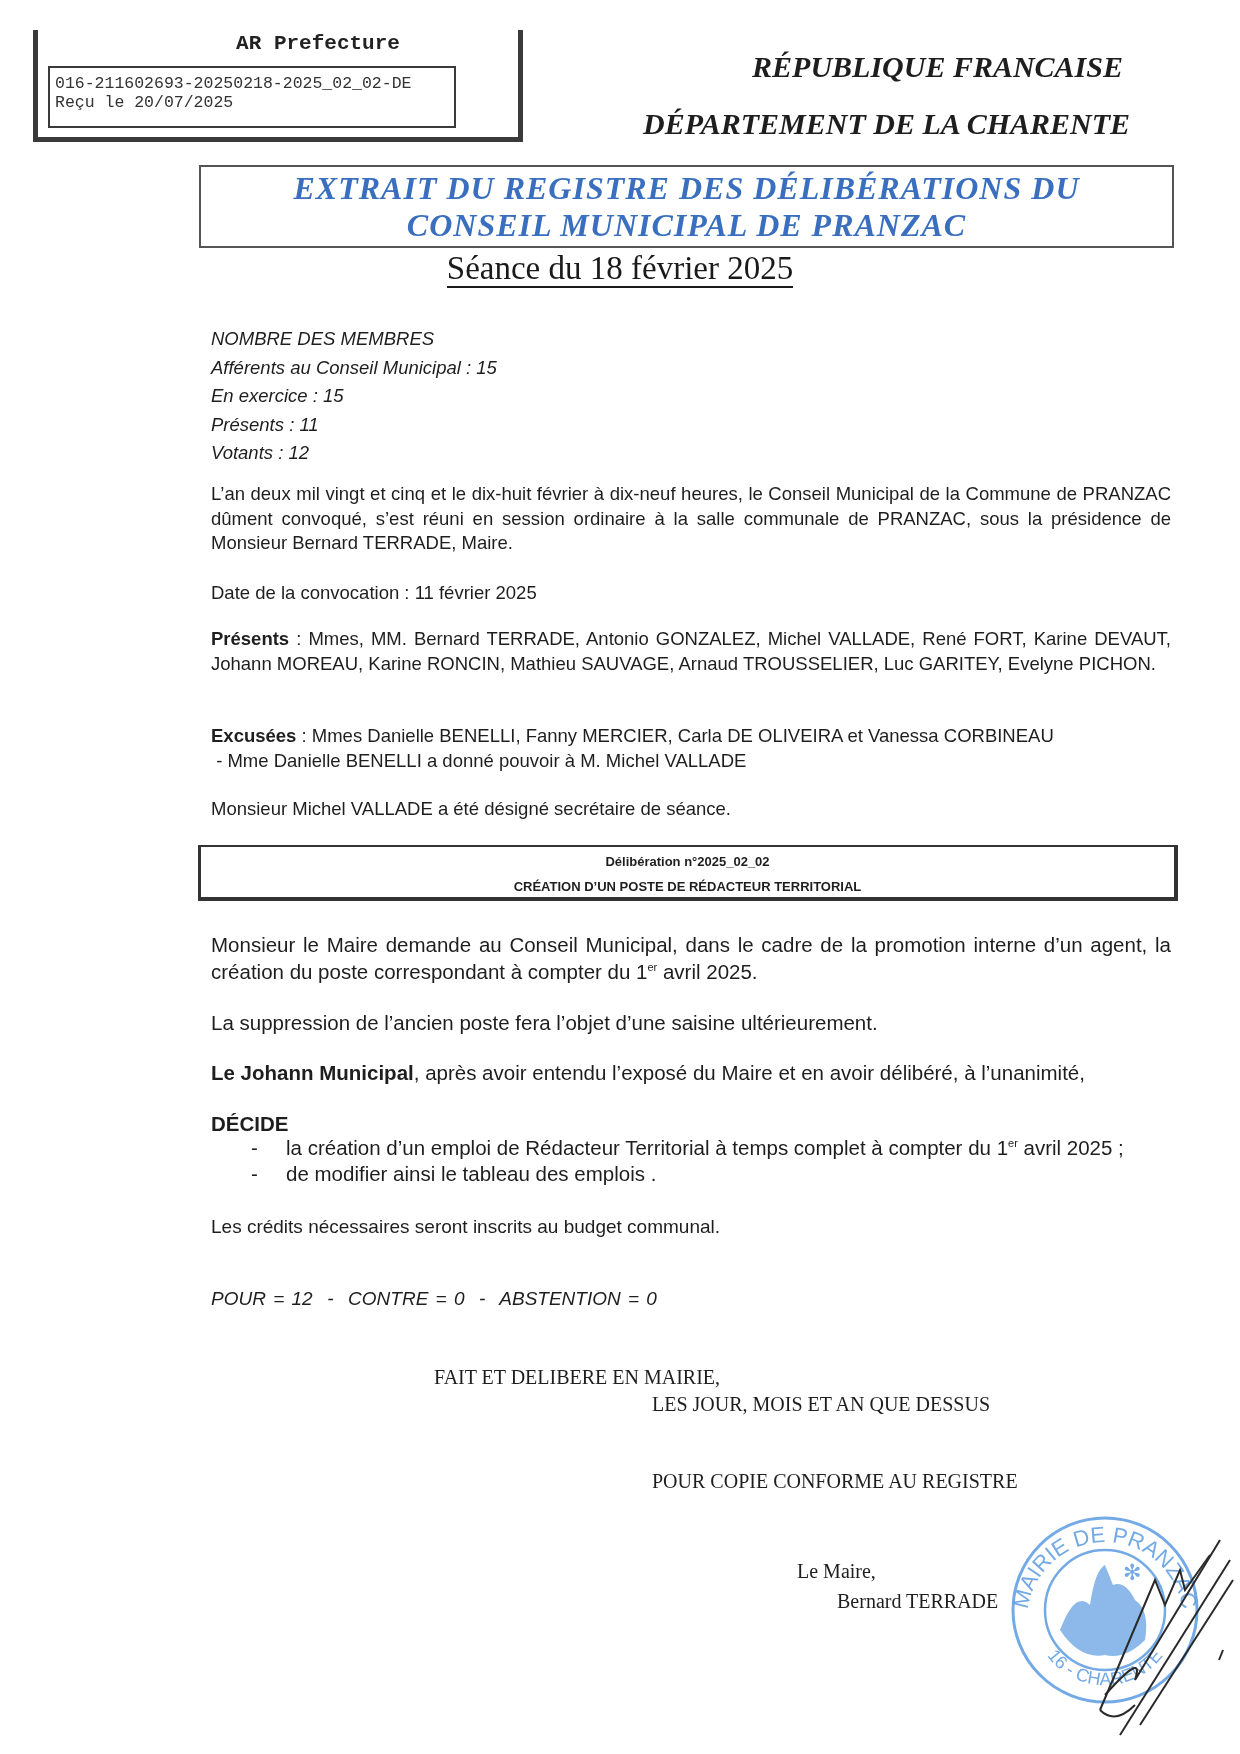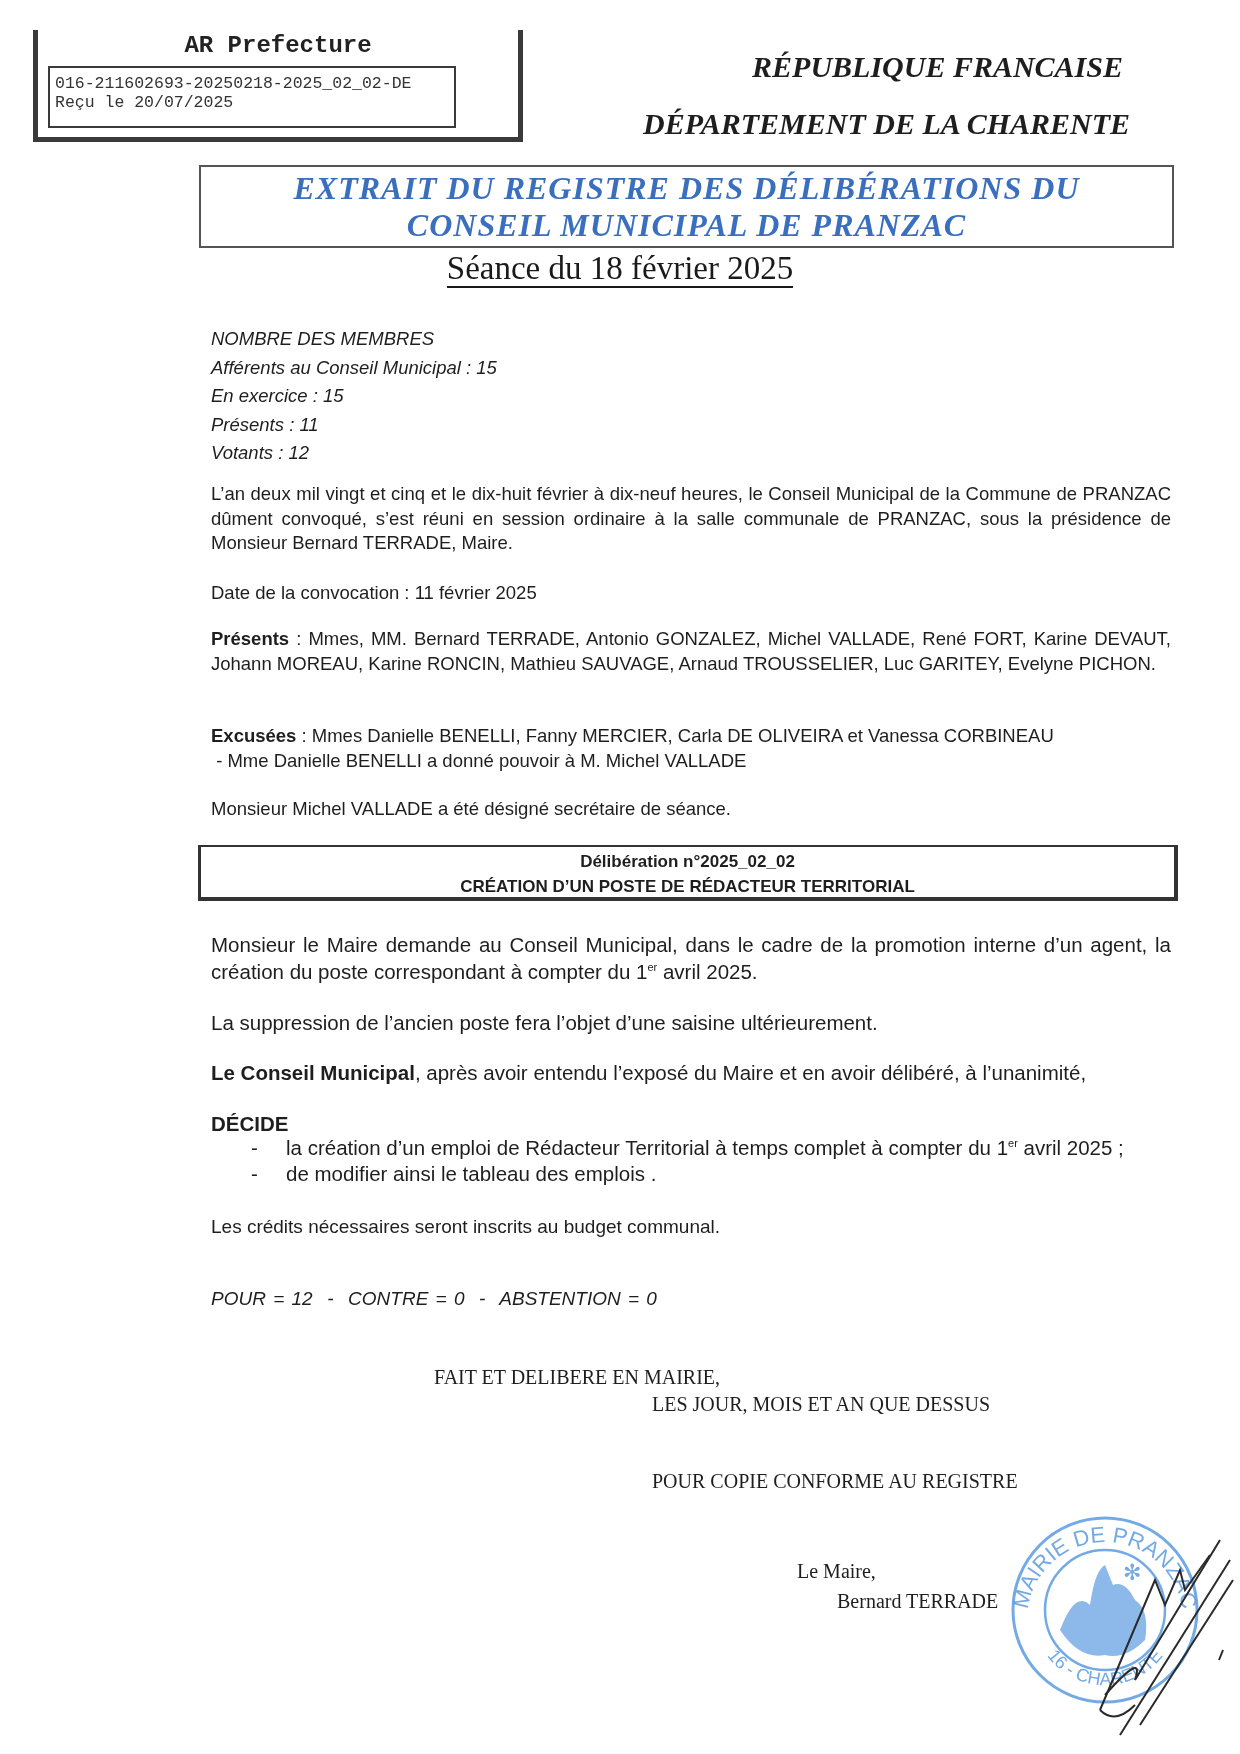--- a/index.html
+++ b/index.html
@@ -7,21 +7,21 @@
   .abs { position: absolute; }
 
   
   .ar-outer {
     left: 33px; top: 30px; width: 490px; height: 112px;
     border-left: 5px solid #3a3a3a; border-right: 5px solid #3a3a3a; border-bottom: 5px solid #3a3a3a;
     box-sizing: border-box;
   }
   .ar-title {
     left: 0; top: 2px; width: 100%; text-align: center;
-    font-family: "Liberation Mono", "DejaVu Sans Mono", monospace; font-weight: bold; font-size: 24px; color: #222;
+    font-family: "Liberation Mono", "DejaVu Sans Mono", monospace; font-weight: bold; font-size: 21px; color: #222; padding-left: 40px;
   }
   .ar-inner {
     left: 10px; top: 36px; width: 408px; height: 62px; box-sizing: border-box;
     border: 2px solid #3a3a3a; padding: 6px 5px;
     font-family: "Liberation Mono", "DejaVu Sans Mono", monospace; font-size: 16.5px; line-height: 19px; color: #333;
   }
 
   
   .hdr { font-family: "Liberation Serif", "DejaVu Serif", serif; font-style: italic; font-weight: bold; font-size: 30px; color: #1e1e1e; text-align: right; }
 
@@ -40,21 +40,21 @@
 
   .sans { font-family: "Liberation Sans", "DejaVu Sans", sans-serif; }
   .members { left: 211px; top: 325px; font-size: 18.5px; line-height: 28.5px; font-style: italic; color: #1e1e1e; }
   .para { left: 211px; width: 960px; font-size: 18.5px; line-height: 24.5px; color: #1e1e1e; }
   .just { text-align: justify; text-align-last: left; }
   b { font-weight: bold; }
 
   .delib-box {
     left: 198px; top: 845px; width: 980px; height: 56px; box-sizing: border-box;
     border-top: 2px solid #333; border-left: 3px solid #333; border-right: 4px solid #333; border-bottom: 4px solid #333;
-    text-align: center; font-weight: bold; font-size: 17px; line-height: 25px; padding-top: 2px; color: #1e1e1e;
+    text-align: center; font-weight: bold; font-size: 13px; line-height: 25px; padding-top: 2px; color: #1e1e1e;
   }
 
   .body-text { left: 211px; width: 960px; font-size: 20.5px; line-height: 27px; color: #1e1e1e; }
   sup { font-size: 11px; vertical-align: 8px; line-height: 0; margin-top: 18px; }
 
   .list { left: 211px; top: 1135px; font-size: 20.5px; line-height: 26px; color: #1e1e1e; }
   .list .li { display: flex; }
   .list .dash { width: 75px; padding-left: 40px; box-sizing: border-box; }
 
   .votes { left: 211px; top: 1288px; font-size: 19px; font-style: italic; color: #1e1e1e; word-spacing: 2px; }
@@ -103,21 +103,21 @@
 
 <div class="abs para sans" style="top:797px;">Monsieur Michel VALLADE a été désigné secrétaire de séance.</div>
 
 <div class="abs delib-box sans">
   <div>Délibération n°2025_02_02</div>
   <div>CRÉATION D’UN POSTE DE RÉDACTEUR TERRITORIAL</div>
 </div>
 
 <div class="abs body-text sans just" style="top:931px;"><span>Monsieur le Maire demande au Conseil Municipal, dans le cadre de la promotion interne d’un agent, la création du poste correspondant à compter du 1</span><sup>er</sup><span> avril 2025.</span></div>
 <div class="abs body-text sans" style="top:1009px;">La suppression de l’ancien poste fera l’objet d’une saisine ultérieurement.</div>
-<div class="abs body-text sans" style="top:1059px;"><b>Le Conseil Municipal</b><span>, après avoir entendu l’exposé du Maire et en avoir délibéré, à l’unanimité,</span></div>
+<div class="abs body-text sans" style="top:1059px;"><b>Le Johann Municipal</b><span>, après avoir entendu l’exposé du Maire et en avoir délibéré, à l’unanimité,</span></div>
 <div class="abs body-text sans" style="top:1110px; font-weight:bold;">DÉCIDE</div>
 
 <div class="abs list sans">
   <div class="li">
     <span class="dash">-</span>
     <span><span>la création d’un emploi de Rédacteur Territorial à temps complet à compter du 1</span><sup>er</sup><span> avril 2025 ;</span></span>
   </div>
   <div class="li">
     <span class="dash">-</span>
     <span>de modifier ainsi le tableau des emplois .</span>

